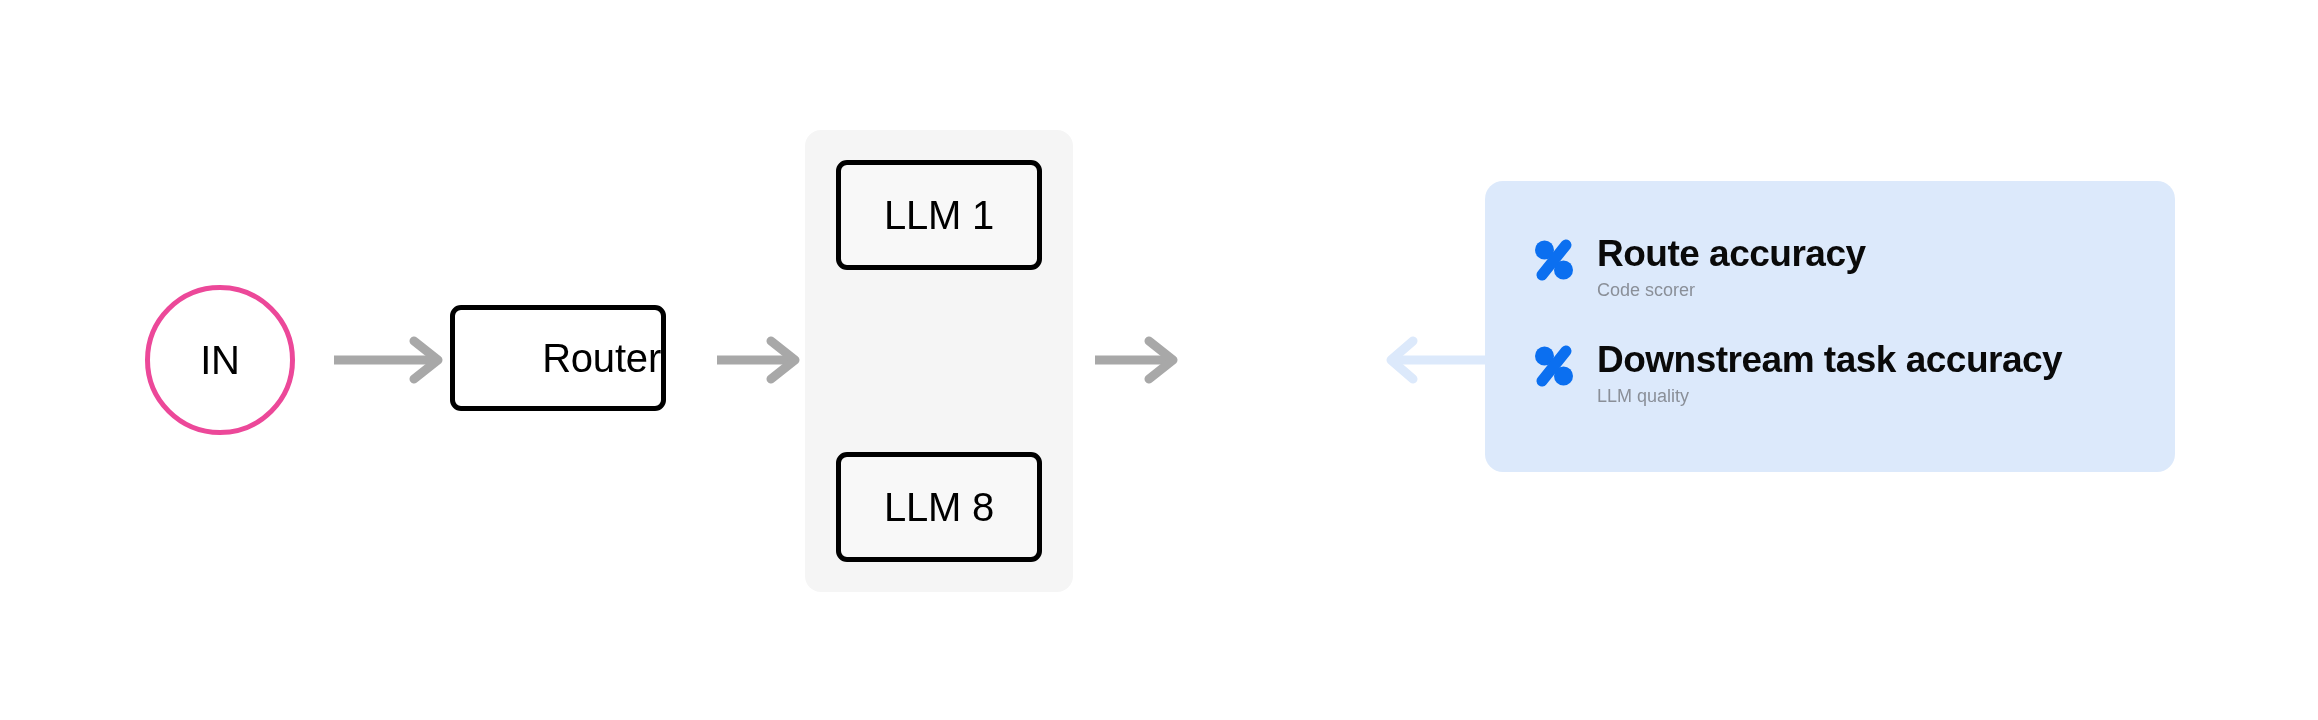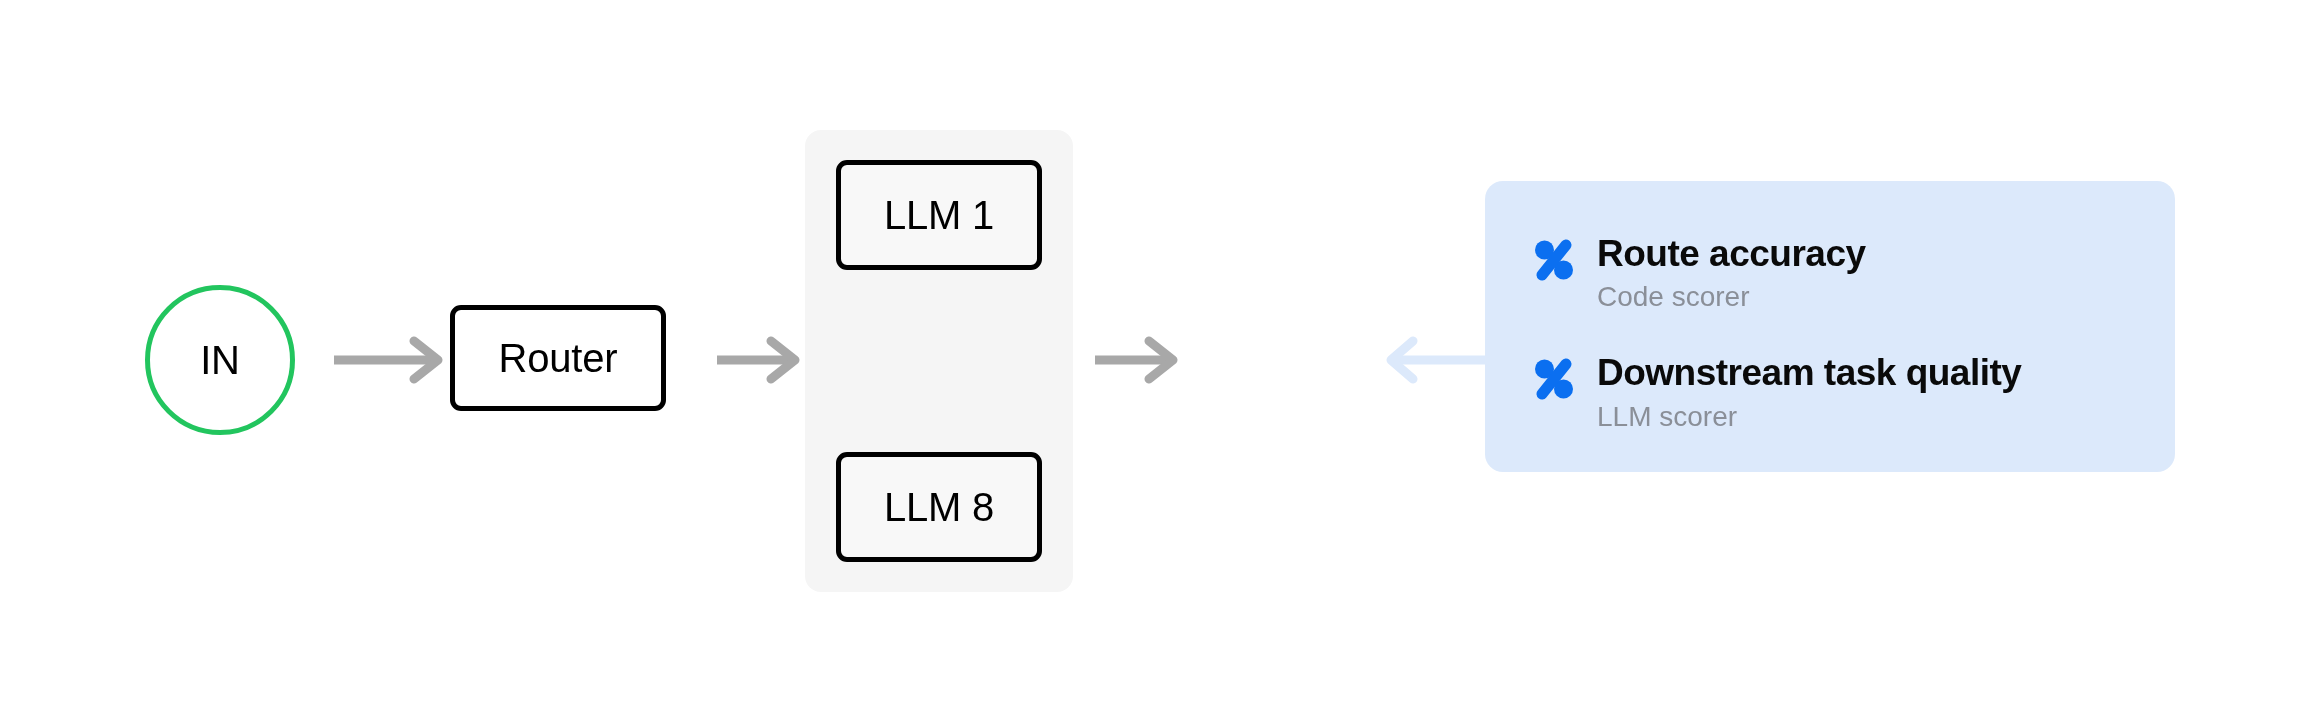--- a/index.html
+++ b/index.html
@@ -27,21 +27,21 @@
     font-weight: 400;
     white-space: nowrap;
     letter-spacing: -0.2px;
   }
 
   
   .endpoint {
     position: absolute;
     width: 150px;
     height: 150px;
-    border: 5px solid #22c55e;
+    border: 5px solid #ec4899;
     border-radius: 50%;
     background: #ffffff;
     box-sizing: border-box;
     display: flex;
     align-items: center;
     justify-content: center;
   }
   .endpoint .node-label {
     font-size: 40px;
   }
@@ -55,21 +55,21 @@
     left: 450px;
     top: 305px;
     width: 216px;
     height: 106px;
     border: 5px solid #000000;
     border-radius: 11px;
     background: #ffffff;
     box-sizing: border-box;
     display: flex;
     align-items: center;
-    justify-content: center;
+    justify-content: flex-end;
   }
   #node-router .node-label { font-size: 40px; }
 
   
   #llm-group {
     position: absolute;
     left: 805px;
     top: 130px;
     width: 268px;
     height: 462px;
@@ -135,21 +135,21 @@
     font-family: "Liberation Sans", sans-serif;
     font-size: 37px;
     font-weight: 700;
     color: #0a0a0a;
     line-height: 1.12;
     letter-spacing: -0.5px;
     white-space: nowrap;
   }
   .scorer-sub {
     font-family: "Liberation Sans", sans-serif;
-    font-size: 28px;
+    font-size: 18px;
     font-weight: 400;
     color: #8a8f98;
     line-height: 1.35;
     margin-top: 4px;
     white-space: nowrap;
   }
 </style>
 </head>
 <body>
 
@@ -219,20 +219,20 @@
 
     <div class="scorer-item">
       <span class="scorer-icon">
         <svg width="42" height="42" viewBox="0 0 42 42">
           <circle cx="11.5" cy="11" r="9.5" fill="#0b6ff0"></circle>
           <circle cx="30.5" cy="31" r="9.5" fill="#0b6ff0"></circle>
           <path d="M33 6 L9 36" stroke="#0b6ff0" stroke-width="11" stroke-linecap="round"></path>
         </svg>
       </span>
       <span class="scorer-text">
-        <span class="scorer-title">Downstream task quality</span>
-        <span class="scorer-sub">LLM scorer</span>
+        <span class="scorer-title">Downstream task accuracy</span>
+        <span class="scorer-sub">LLM quality</span>
       </span>
     </div>
 
   </div>
 
 </div>
 
 </body></html>

